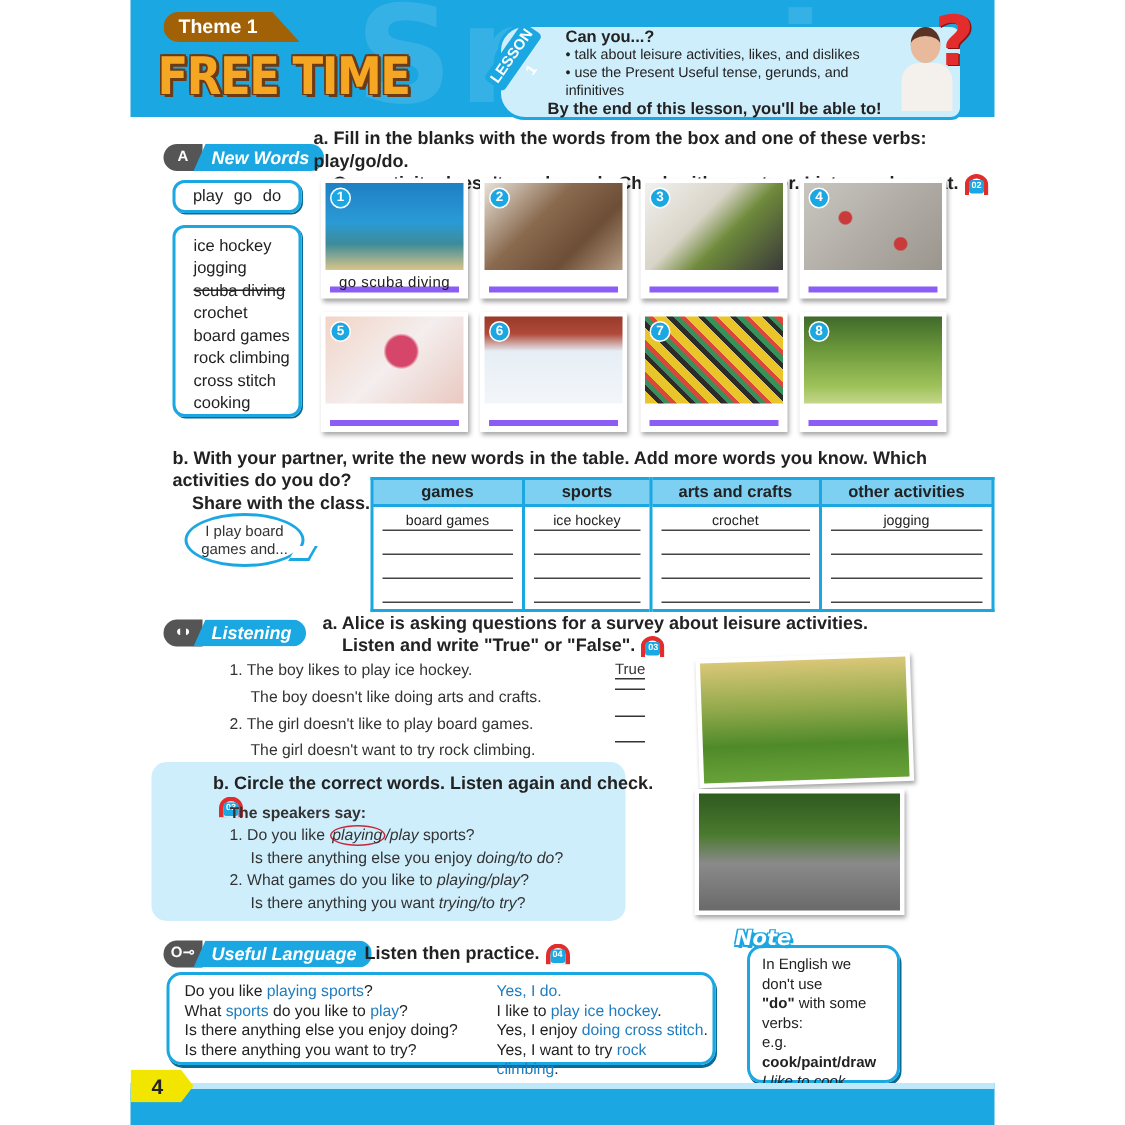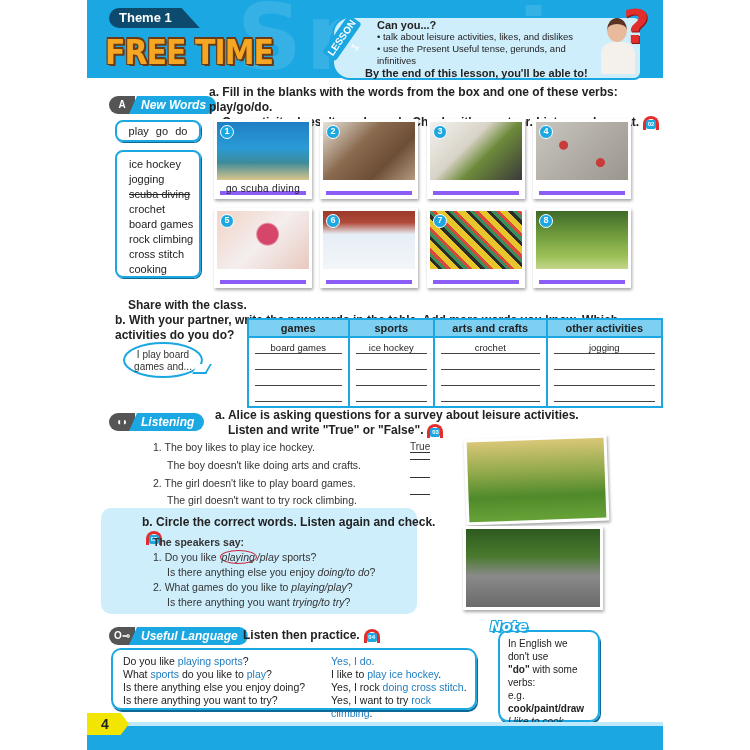--- a/index.html
+++ b/index.html
@@ -4,21 +4,21 @@
 <style>
   * { box-sizing: border-box; margin: 0; padding: 0; }
   html, body { width: 750px; height: 750px; background: #ffffff; overflow: hidden; }
   body { font-family: "Liberation Sans", "DejaVu Sans", sans-serif; color: #222; position: relative; }
 
   .page { position: absolute; left: 87px; top: 0; width: 576px; height: 750px; background: #fff; }
 
   
   .header { position: absolute; left: 0; top: 0; width: 576px; height: 78px; background: #1aa7e2; overflow: hidden; }
   .header .deco { position: absolute; font-size: 90px; font-weight: bold; color: rgba(255,255,255,0.12); left: 150px; top: -15px; font-family: "DejaVu Sans", sans-serif; letter-spacing: 4px; }
-  .theme-tag { position: absolute; left: 22px; top: 8px; height: 20px; padding: 0 28px 0 10px; background: #0c4a6e; color: #fff; font-weight: bold; font-size: 13px; line-height: 20px; border-radius: 10px 0 0 10px; clip-path: polygon(0 0, 80% 0, 100% 100%, 0 100%); border: 0; }
+  .theme-tag { position: absolute; left: 22px; top: 8px; height: 20px; padding: 0 28px 0 10px; background: #a16207; color: #fff; font-weight: bold; font-size: 13px; line-height: 20px; border-radius: 10px 0 0 10px; clip-path: polygon(0 0, 80% 0, 100% 100%, 0 100%); border: 0; }
   .free-time { position: absolute; left: 18px; top: 34px; font-family: "DejaVu Sans", sans-serif; font-weight: bold; font-size: 30px; color: #f5a623; letter-spacing: -1px; text-shadow: 2px 2px 0 #6b3b17, -1px -1px 0 #6b3b17, 1px -1px 0 #6b3b17, -1px 1px 0 #6b3b17, 2px 0 0 #6b3b17; transform: scaleY(1.15); }
 
   .lesson-box { position: absolute; left: 245px; top: 16px; width: 310px; height: 64px; background: #cfeefc; border: 2px solid #1aa7e2; border-radius: 18px 8px 8px 18px; }
   .lesson-tag { position: absolute; left: 232px; top: 30px; width: 46px; height: 16px; background: #1aa7e2; color: #fff; font-weight: bold; font-size: 10px; line-height: 16px; text-align: center; transform: rotate(-55deg); border-radius: 3px; }
   .lesson-content { position: absolute; left: 290px; top: 19px; width: 230px; font-size: 10px; line-height: 12px; }
   .lesson-content .q { font-weight: bold; font-size: 11px; margin-left: 0; }
   .lesson-content .b { margin-left: 0; font-size: 9.5px; }
   .lesson-content .end { font-weight: bold; font-size: 11px; margin-left: -12px; }
   .girl { position: absolute; left: 512px; top: 12px; width: 38px; height: 62px; }
   .girl .head { position: absolute; left: 8px; top: 6px; width: 20px; height: 24px; background: #e8b99a; border-radius: 50%; border-top: 6px solid #5a3324; }
@@ -162,22 +162,22 @@
     <div class="num">7</div>
     <div class="ans"></div>
   </div>
   <div class="card" style="left:446px; top:208px;">
     <div class="photo" style="background:linear-gradient(180deg,#3f6a2a 0%,#6e9a3c 40%,#9ec25a 80%,#c4d68a 100%);"></div>
     <div class="num">8</div>
     <div class="ans"></div>
   </div>
 
   <div class="instr" style="left:28px; top:298px; width:548px;">
+    <div>b. With your partner, write the new words in the table. Add more words you know. Which activities do you do?</div>
     <div style="padding-left:13px;">Share with the class.</div>
-    <div>b. With your partner, write the new words in the table. Add more words you know. Which activities do you do?</div>
   </div>
 
   <div class="bubble">I play board games and...</div>
 
   <table class="wtable">
     <tbody>
         <tr>
       <th>games</th>
       <th>sports</th>
       <th>arts and crafts</th>
@@ -264,21 +264,21 @@
   </div>
 
   <div class="ul-box">
     <div class="ul-line" style="left:10px; top:5px;"><span>Do you like </span><span class="blue">playing sports</span><span>?</span></div>
     <div class="ul-line" style="left:10px; top:18px;"><span>What </span><span class="blue">sports</span><span> do you like to </span><span class="blue">play</span><span>?</span></div>
     <div class="ul-line" style="left:10px; top:31px;">Is there anything else you enjoy doing?</div>
     <div class="ul-line" style="left:10px; top:44px;">Is there anything you want to try?</div>
 
     <div class="ul-line blue" style="left:218px; top:5px;">Yes, I do.</div>
     <div class="ul-line" style="left:218px; top:18px;"><span>I like to </span><span class="blue">play ice hockey</span><span>.</span></div>
-    <div class="ul-line" style="left:218px; top:31px;"><span>Yes, I rock </span><span class="blue">doing cross stitch</span><span>.</span></div>
+    <div class="ul-line" style="left:218px; top:31px;"><span>Yes, I enjoy </span><span class="blue">doing cross stitch</span><span>.</span></div>
     <div class="ul-line" style="left:218px; top:44px;"><span>Yes, I want to try </span><span class="blue">rock climbing</span><span>.</span></div>
   </div>
 
   <div class="note-box">
     <div>In English we don't use</div>
     <div><b>"do"</b><span> with some verbs:</span></div>
     <div>e.g.</div>
     <div style="font-weight:bold;">cook/paint/draw</div>
     <div style="font-style:italic;">I like to cook.</div>
     <div style="font-style:italic;">I like painting.</div>

